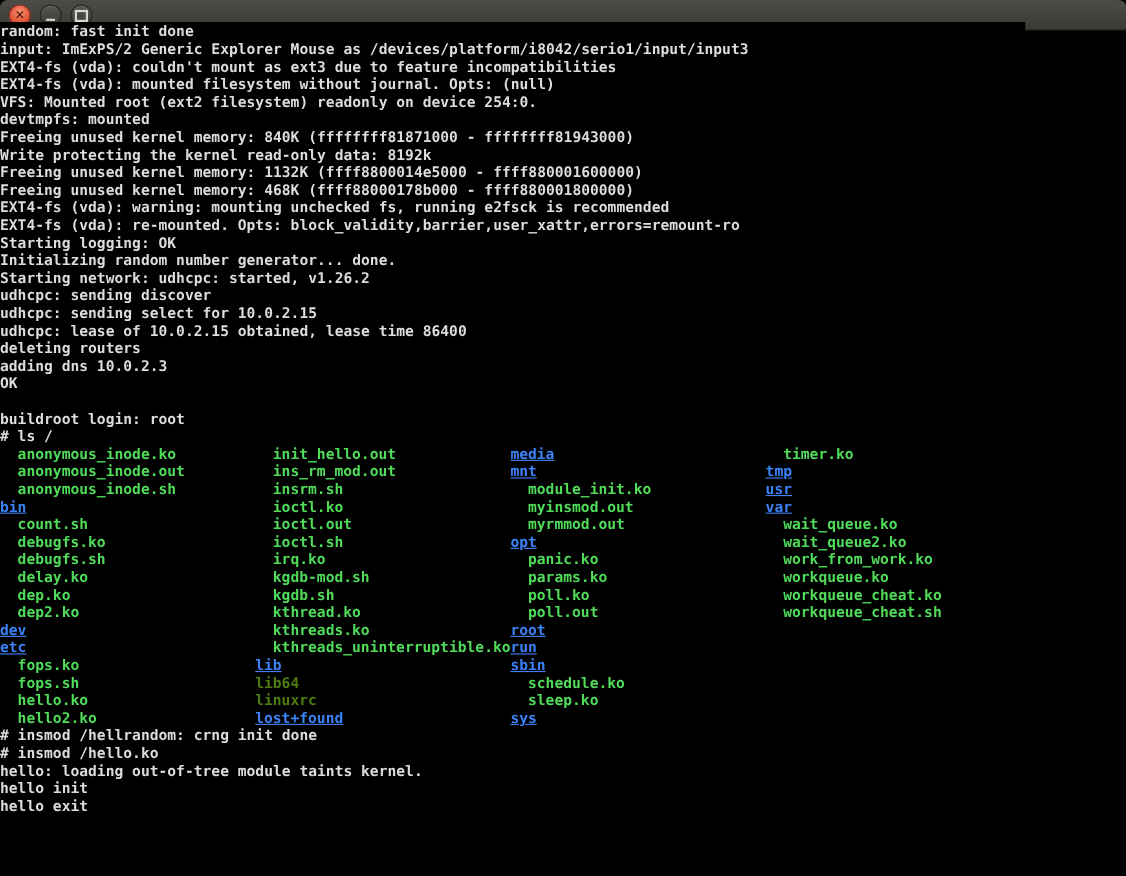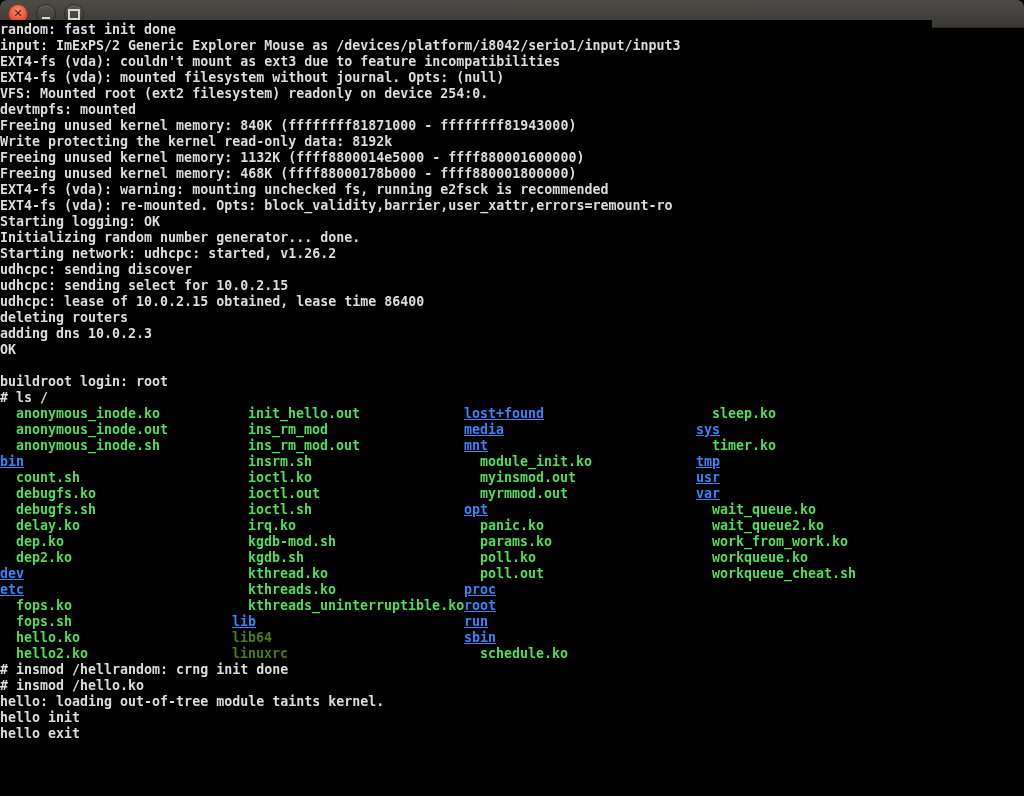--- a/index.html
+++ b/index.html
@@ -150,21 +150,20 @@
       <span data-color="green">fops.ko</span>
 
       <span data-color="green">fops.sh</span>
 
       <span data-color="green">hello.ko</span>
 
       <span data-color="green">hello2.ko</span>
 
       <span data-color="green">init_hello.out</span>
 
-      <span data-color="green">ins_rm_mod</span>
 
       <span data-color="green">ins_rm_mod.out</span>
 
       <span data-color="green">insrm.sh</span>
 
       <span data-color="green">ioctl.ko</span>
 
       <span data-color="green">ioctl.out</span>
 
       <span data-color="green">ioctl.sh</span>
@@ -204,21 +203,20 @@
 
       <span data-color="green">panic.ko</span>
 
       <span data-color="green">params.ko</span>
 
       <span data-color="green">poll.ko</span>
 
       <span data-color="green">poll.out</span>
 
 
-      <span data-color="blue">proc</span>
 
       <span data-color="blue">root</span>
 
       <span data-color="blue">run</span>
 
       <span data-color="blue">sbin</span>
 
       <span data-color="green">schedule.ko</span>
 
       <span data-color="green">sleep.ko</span>
@@ -234,20 +232,21 @@
       <span data-color="blue">var</span>
 
       <span data-color="green">wait_queue.ko</span>
 
       <span data-color="green">wait_queue2.ko</span>
 
       <span data-color="green">work_from_work.ko</span>
 
       <span data-color="green">workqueue.ko</span>
 
+      <span data-color="green">workqueue_cheat.ko</span>
 
       <span data-color="green">workqueue_cheat.sh</span>
     </div>
 
   <div>
 
       <div class="line"># insmod /hellrandom: crng init done</div>
 
       <div class="line"># insmod /hello.ko</div>
 

